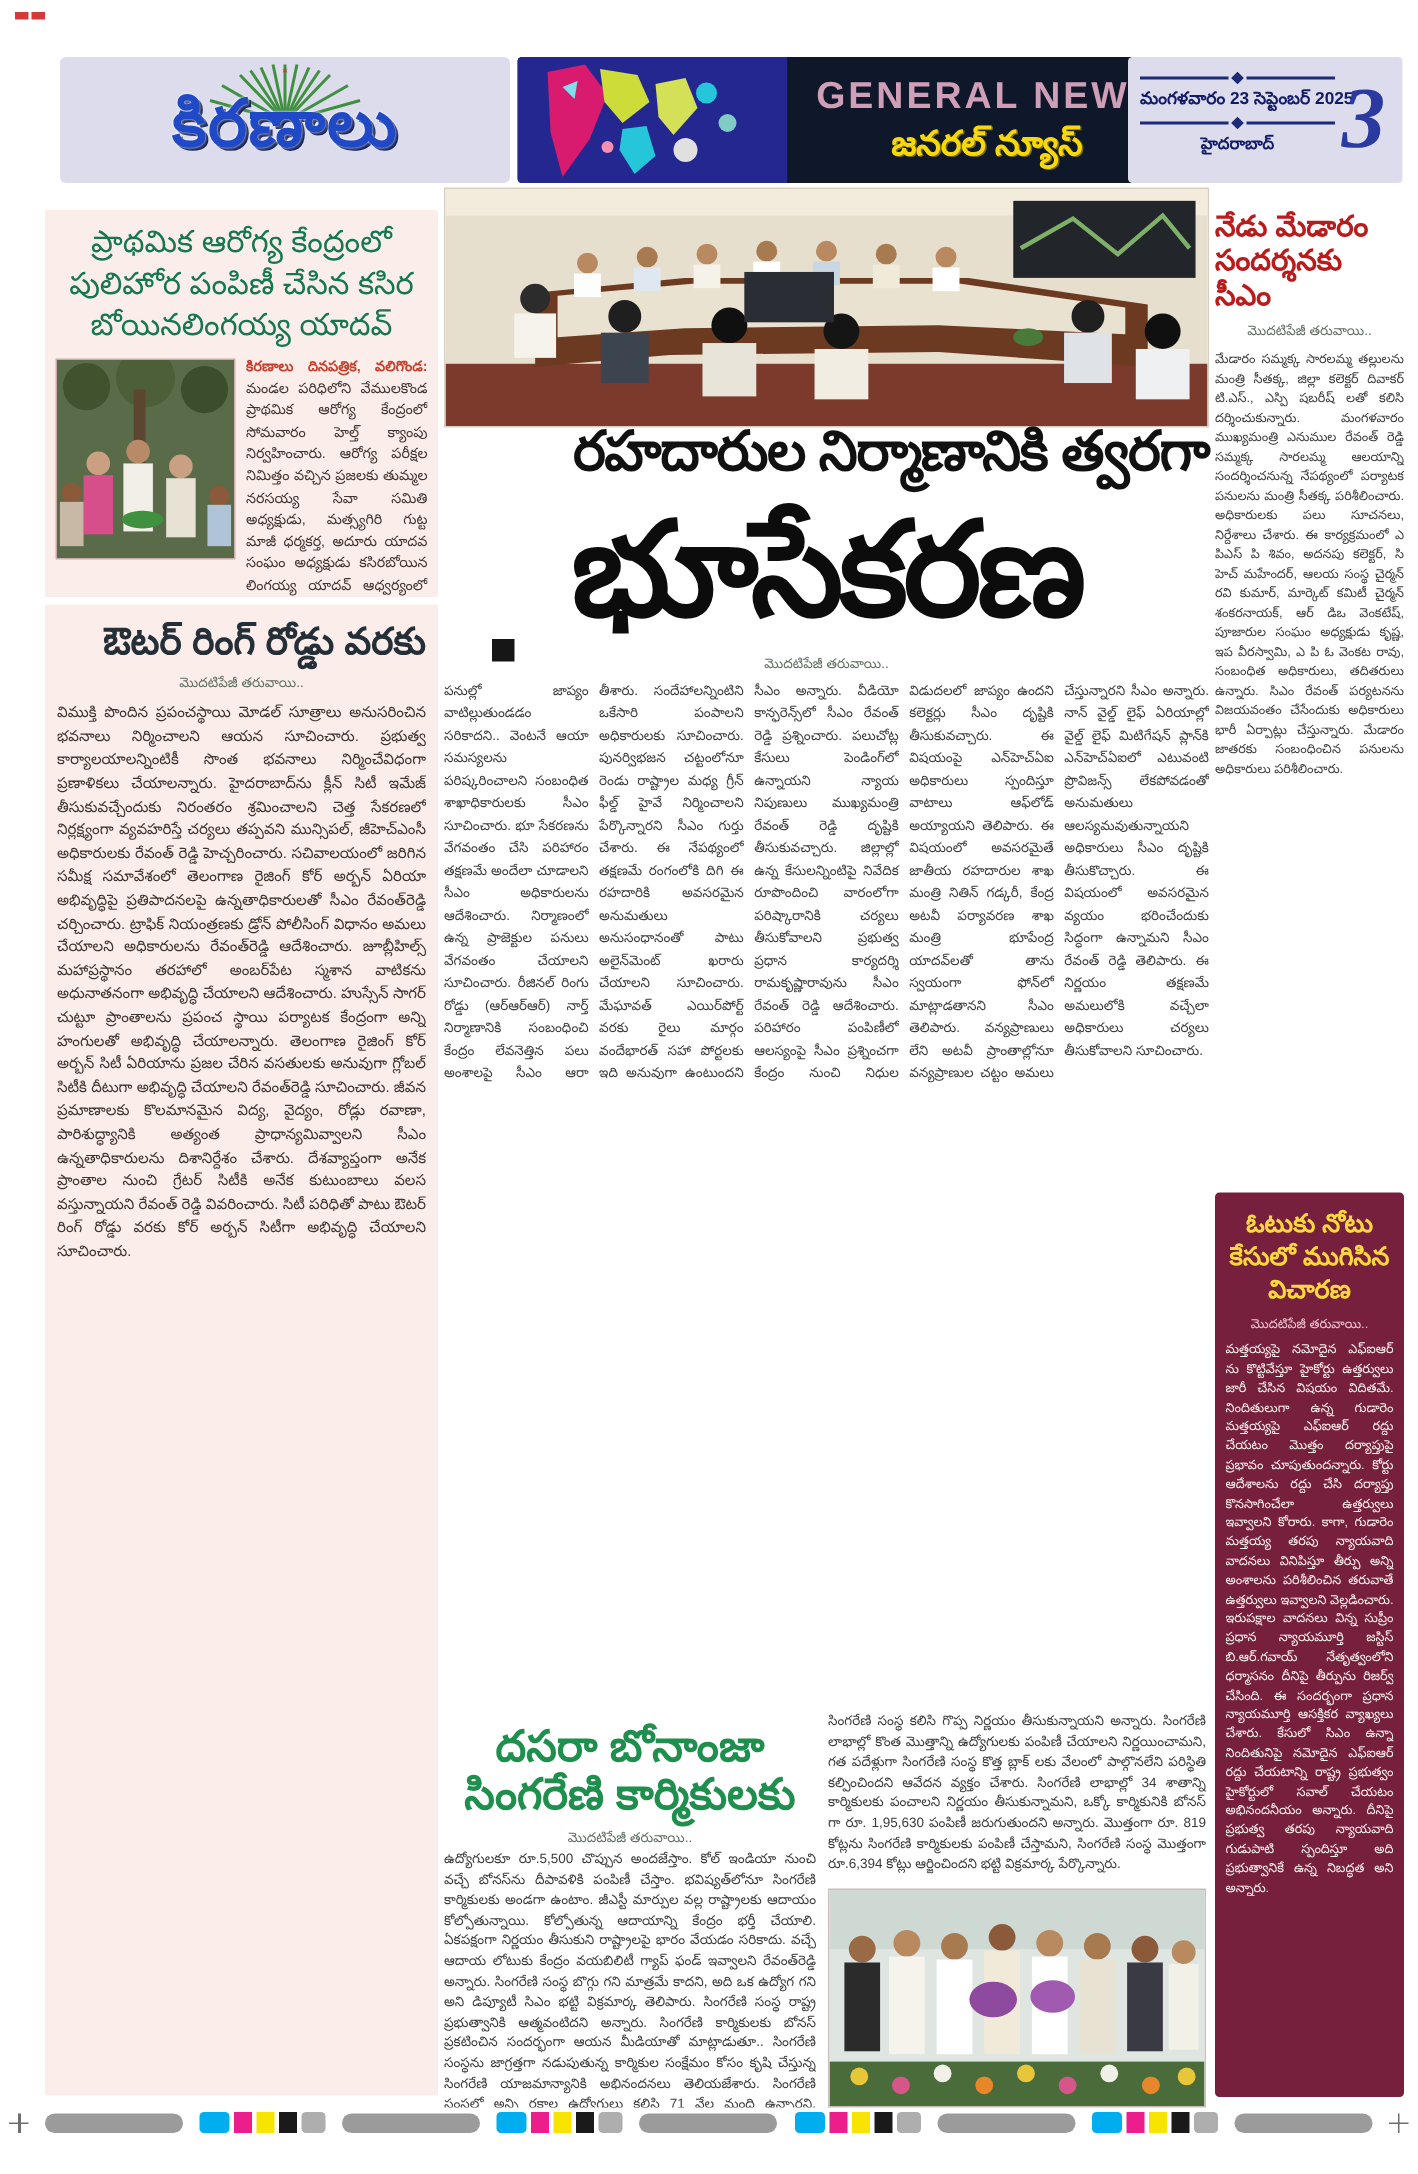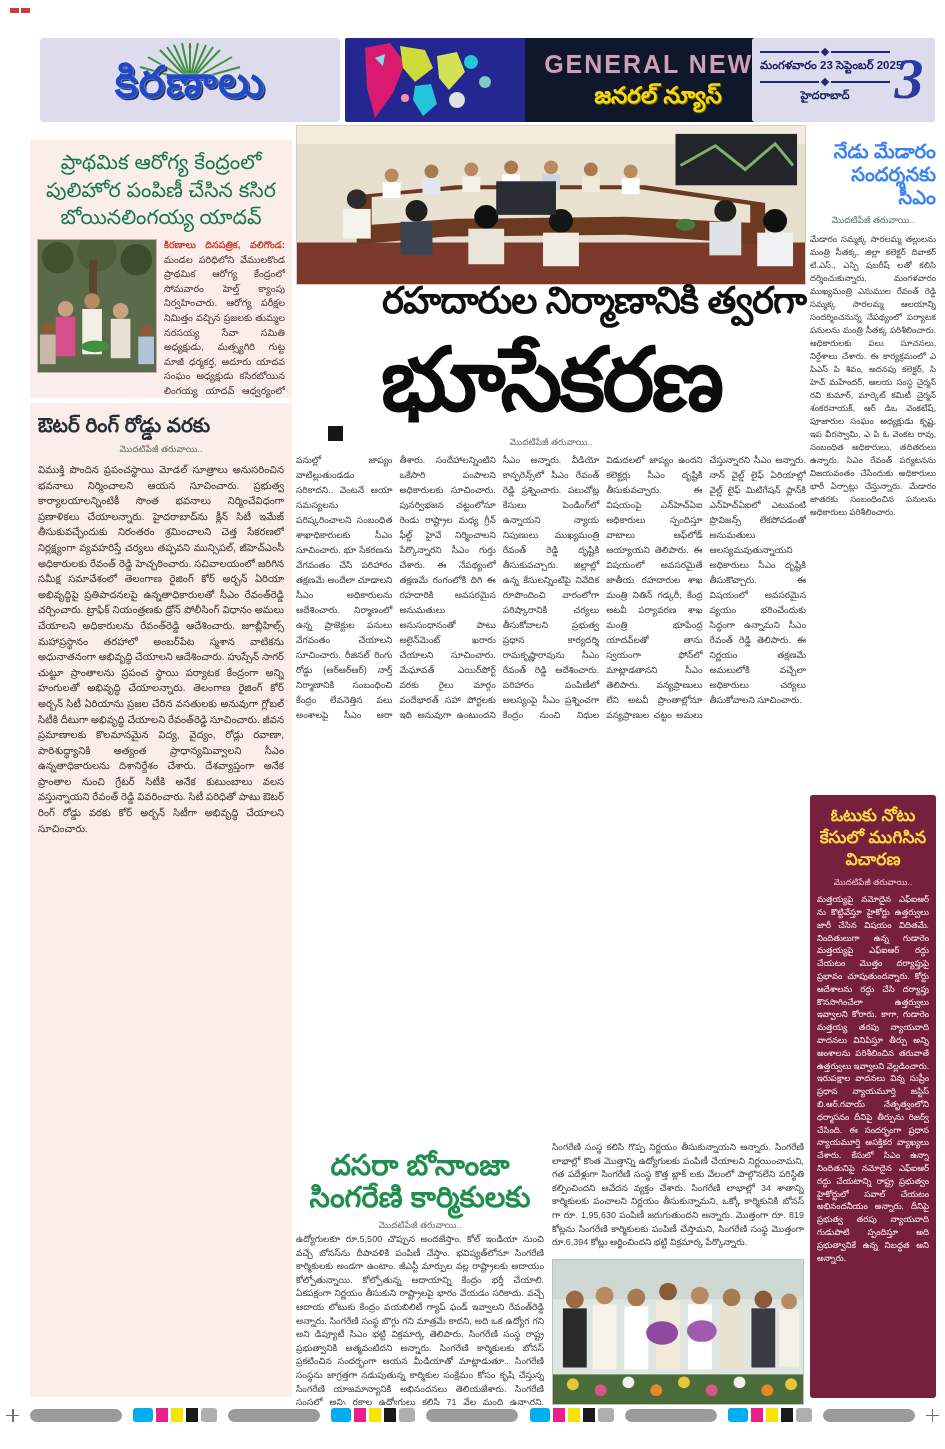--- a/index.html
+++ b/index.html
@@ -29,21 +29,21 @@
 
   
   .left-col { position:absolute; left:30px; top:140px; width:262px; }
   .panel-pink { background:#fbeeea; }
   .a1 { position:absolute; left:0; top:0; width:262px; height:258px; padding:8px 7px; }
   .a1-headline { text-align:center; font-size:20.5px; line-height:1.35; font-weight:normal; color:#15784c; }
   .a1-photo { float:left; width:120px; height:134px; margin:8px 7px 2px 0; border:1px solid #caa; }
   .a1-body { font-size:9.5px; line-height:14.6px; text-align:justify; color:#40342e; padding-top:7px; height:168px; overflow:hidden; }
   .byline { color:#c8402e; font-weight:bold; }
   .a2 { position:absolute; left:0; top:263px; width:262px; height:994px; padding:10px 8px; overflow:hidden; }
-  .a2-headline { text-align:left; font-size:20px; line-height:1.25; font-weight:bold; color:#252f38; }
+  .a2-headline { text-align:right; font-size:25px; line-height:1.25; font-weight:bold; color:#252f38; }
   .continued { text-align:center; font-size:9px; color:#5e6e60; padding:6px 0; }
   .a2-body { font-size:10px; line-height:15.6px; text-align:justify; color:#3c332c; overflow:hidden; }
 
   
   .center { position:absolute; left:296px; top:125px; width:510px; }
   .photo-main { position:absolute; left:0; top:0; width:510px; height:160px; border:1px solid #d8cfc2; overflow:hidden; }
   .kicker { position:absolute; left:0; top:155px; width:510px; text-align:right; font-size:37px; font-weight:bold; color:#111; letter-spacing:-1px; }
   .headline-big { position:absolute; left:0; top:207px; width:510px; text-align:center; font-size:88px; font-weight:800; color:#0c0c0c; letter-spacing:-3px; line-height:96px; }
   .credit-mark { position:absolute; left:32px; top:301px; width:15px; height:15px; background:#161616; }
   .center-continued { position:absolute; left:0; top:306px; width:510px; }
@@ -52,21 +52,21 @@
   
   .bottom-article { position:absolute; left:0; top:1012px; width:510px; height:272px; }
   .ba-headblock { position:absolute; left:0; top:12px; width:248px; }
   .ba-headline { text-align:center; font-size:29px; line-height:1.12; font-weight:bold; color:#1f8f4d; }
   .ba-right-body { position:absolute; left:256px; top:4px; width:252px; height:112px; font-size:9px; line-height:13.6px; text-align:justify; color:#3a3a3a; overflow:hidden; }
   .ba-left-body { position:absolute; left:0; top:96px; width:248px; height:172px; font-size:9px; line-height:13.6px; text-align:justify; color:#3a3a3a; overflow:hidden; }
   .ba-photo { position:absolute; left:256px; top:122px; width:252px; height:146px; border:1px solid #cbb; overflow:hidden; }
 
   
   .right-col { position:absolute; left:810px; top:140px; width:126px; }
-  .r-headline { text-align:right; font-size:19.5px; line-height:1.18; font-weight:bold; color:#3b82f6; }
+  .r-headline { text-align:left; font-size:19.5px; line-height:1.18; font-weight:bold; color:#b91c1c; }
   .r-body { font-size:8.5px; line-height:13px; text-align:justify; color:#3a3a3a; height:548px; overflow:hidden; }
   .highlight-box { position:absolute; left:0; top:655px; width:126px; height:603px; background:#76203e; border-radius:3px; padding:10px 7px; overflow:hidden; }
   .hb-headline { text-align:center; font-size:17px; line-height:1.3; font-weight:bold; color:#ffd83d; }
   .hb-continued { text-align:center; font-size:8.5px; color:#f0c9d2; padding:6px 0 4px; }
   .hb-body { font-size:8.5px; line-height:12.8px; text-align:justify; color:#fdf4ee; overflow:hidden; }
 
   
   .reg-strip { position:absolute; left:6px; top:1405px; width:933px; height:20px; display:flex; align-items:center; justify-content:space-between; }
   .crosshair { position:relative; width:13px; height:13px; }
   .crosshair::before { content:""; position:absolute; left:0; right:0; top:6px; height:1.5px; background:#6e6e6e; }

